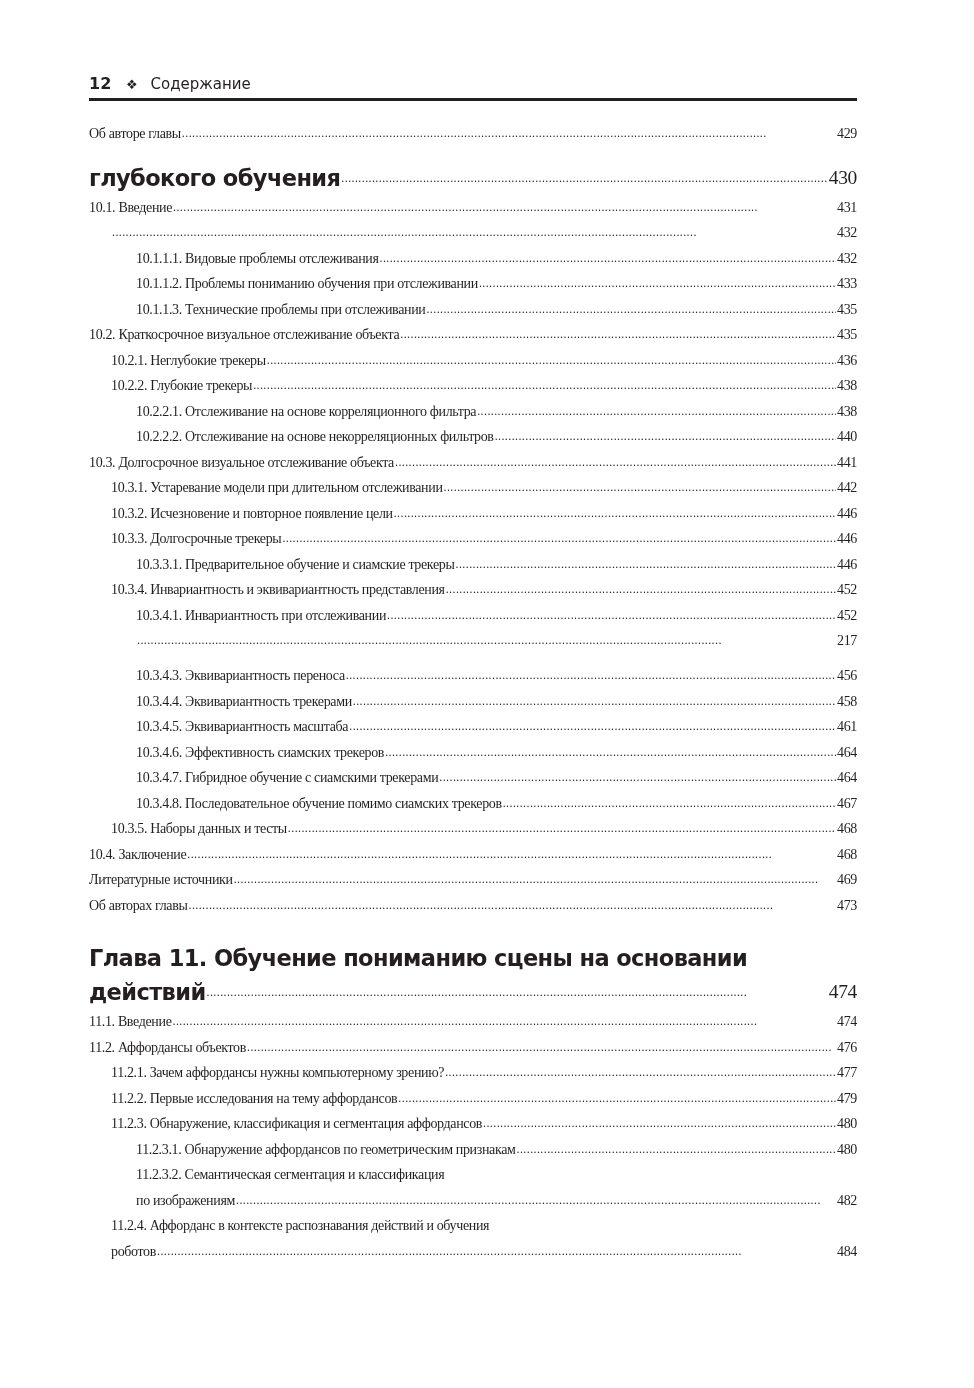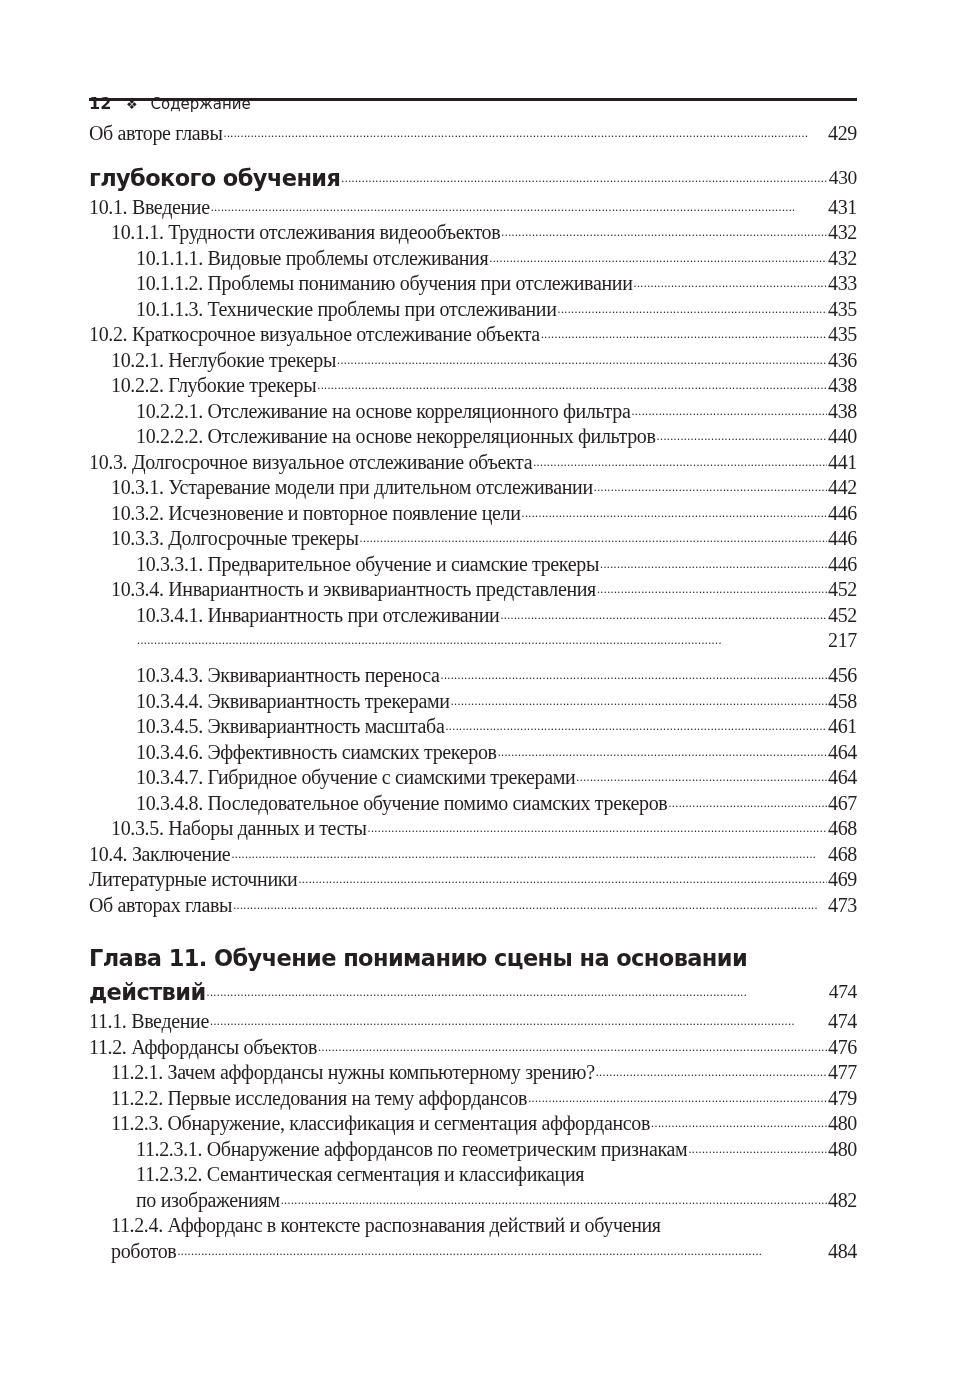--- a/index.html
+++ b/index.html
@@ -1,30 +1,30 @@
 <!DOCTYPE html>
 <html><head>
 <meta charset="utf-8">
 <style>
   html, body { margin: 0; padding: 0; background: #ffffff; }
   body { width: 974px; height: 1388px; position: relative; overflow: hidden; color: #231f20; }
   .page { position: absolute; left: 0; top: 0; width: 974px; height: 1388px; }
   .running-head {
     position: absolute; left: 89px; top: 70px; width: 768px; height: 28px;
-    font-family: "DejaVu Sans", sans-serif; font-size: 15px; line-height: 28px; margin-top: 20px;
+    font-family: "DejaVu Sans", sans-serif; font-size: 15px; line-height: 28px;
   }
   .running-head .pnum { font-weight: bold; font-size: 16px; }
   .running-head .orn { display: inline-block; margin: 0 8px 0 10px; font-size: 13px; }
   .running-head .ttl { font-size: 15px; }
   .head-rule { position: absolute; left: 89px; top: 98px; width: 768px; height: 3px; background: #231f20; }
 
   .toc { position: absolute; left: 89px; top: 121px; width: 768px; }
   .row {
     display: flex; align-items: flex-end;
-    font-family: "Liberation Serif", serif; font-size: 20px; line-height: 25.5px; height: 25.5px;
+    font-family: "Liberation Serif", serif; font-size: 14px; line-height: 25.5px; height: 25.5px;
     letter-spacing: -0.35px;
   }
   .row .txt { white-space: nowrap; }
   .row .dots {
     flex: 1 1 auto; overflow: hidden; white-space: nowrap; margin: 0 1px;
     font-size: 12px; letter-spacing: 0.2px; color: #231f20;
   }
   .row .dots::before {
     content: ". . . . . . . . . . . . . . . . . . . . . . . . . . . . . . . . . . . . . . . . . . . . . . . . . . . . . . . . . . . . . . . . . . . . . . . . . . . . . . . . . . . . . . . . . . . . . . . . . . . . . . . . . . . . . . . . . . . . . . . . . . . . . . . . . . . . . . . . . . . . . . . . . . . . . . . . . . . . . . . . . . . . . . . . . . . .";
     word-spacing: -3px;
@@ -88,21 +88,20 @@
       </div>
     </div>
 
     <div id="ch10a">
         <div class="row lvl0">
           <span class="txt">10.1. Введение</span>
           <span class="dots"></span>
           <span class="pg">431</span>
         </div>
         <div class="row lvl1">
-          <span class="txt">10.1.1. Трудности отслеживания видеообъектов</span>
           <span class="dots"></span>
           <span class="pg">432</span>
         </div>
         <div class="row lvl2">
           <span class="txt">10.1.1.1. Видовые проблемы отслеживания</span>
           <span class="dots"></span>
           <span class="pg">432</span>
         </div>
         <div class="row lvl2">
           <span class="txt">10.1.1.2. Проблемы пониманию обучения при отслеживании</span>

